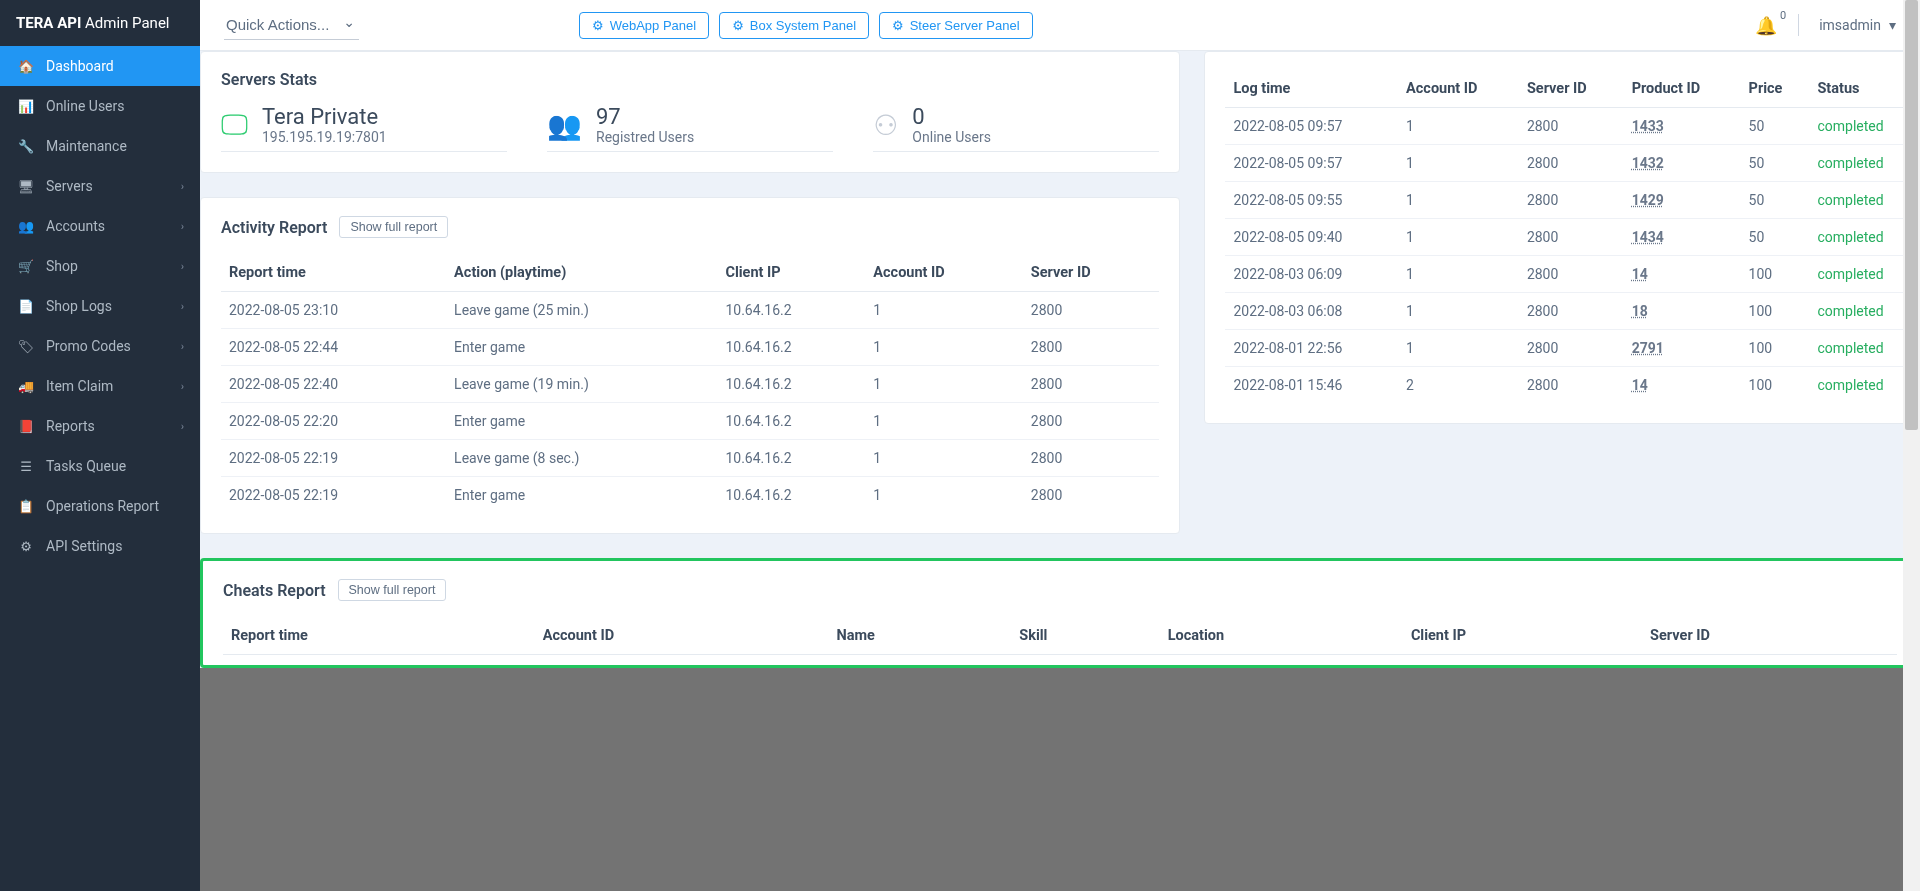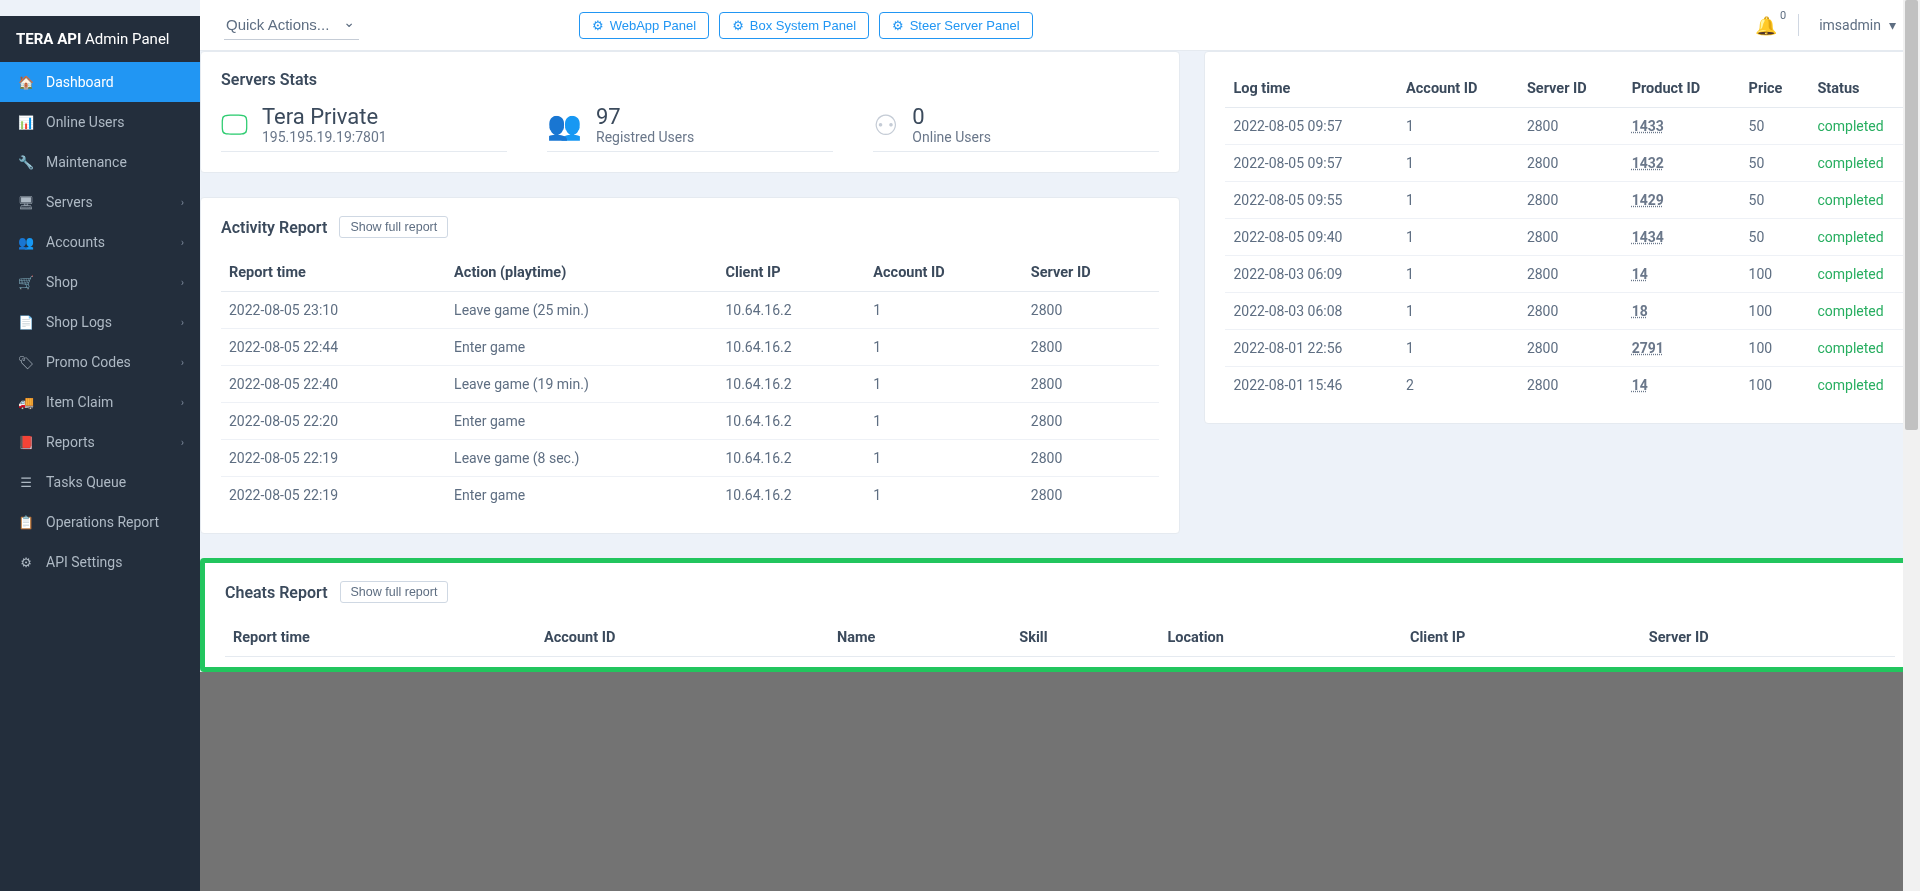--- a/index.html
+++ b/index.html
@@ -6,21 +6,21 @@
   body {
     font-family: -apple-system, BlinkMacSystemFont, "Segoe UI", Roboto, "Helvetica Neue", Arial, sans-serif;
     font-size: 14px;
     color: #5e6e82;
     background: #edf2f9;
     overflow-x: hidden;
   }
   
   .sidebar {
     position: fixed;
-    left: 0; top: 16px; bottom: 0;
+    left: 0; top: 0; bottom: 0;
     width: 200px;
     background: #232e3c;
     color: #aeb9c4;
     overflow-y: auto;
   }
   .brand {
     padding: 14px 16px;
     color: #fff;
     font-size: 15px;
   }
@@ -115,21 +115,21 @@
   .stat-block { display:flex; flex-direction:column; border-bottom:1px solid #e5eaf0; padding-bottom:6px; flex:1;}
   .stat-block .srow { display:flex; align-items:center; gap:14px; }
 
   table { width:100%; border-collapse:collapse; }
   th { text-align:left; font-weight:700; color:#3b4a5c; padding:10px 8px; border-bottom:1px solid #e5eaf0; font-size:14.5px;}
   td { padding:10px 8px; border-bottom:1px solid #eef1f6; color:#5e6e82; font-size:14px;}
   tbody tr:last-child td { border-bottom:none; }
   a.uline { color:#6a778a; text-decoration:underline; text-decoration-style:dotted;font-weight:bold; }
   .status-completed { color:#27ae60; }
 
-  .full-card { background:#fff; border:5px solid #22c55e; border-radius:4px; padding:18px 20px 10px; margin-top:24px;}
+  .full-card { background:#fff; border:3px solid #22c55e; border-radius:4px; padding:18px 20px 10px; margin-top:24px;}
   .scrollbar-fake {
     position:fixed; right:0; top:0; bottom:0; width:17px; background:#f1f1f1;
   }
   .scrollbar-thumb {
     position:absolute; top:0; left:2px; width:13px; height:430px; background:#c1c1c1; border-radius:2px;
   }
 </style>
 </head>
 <body>
 

